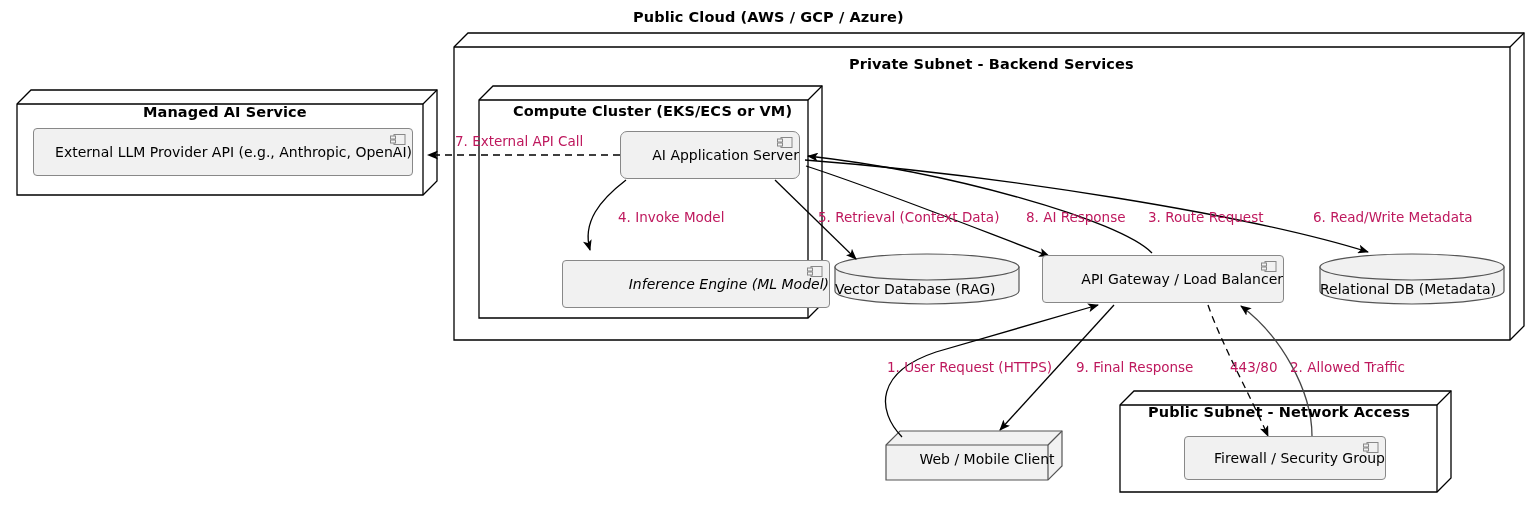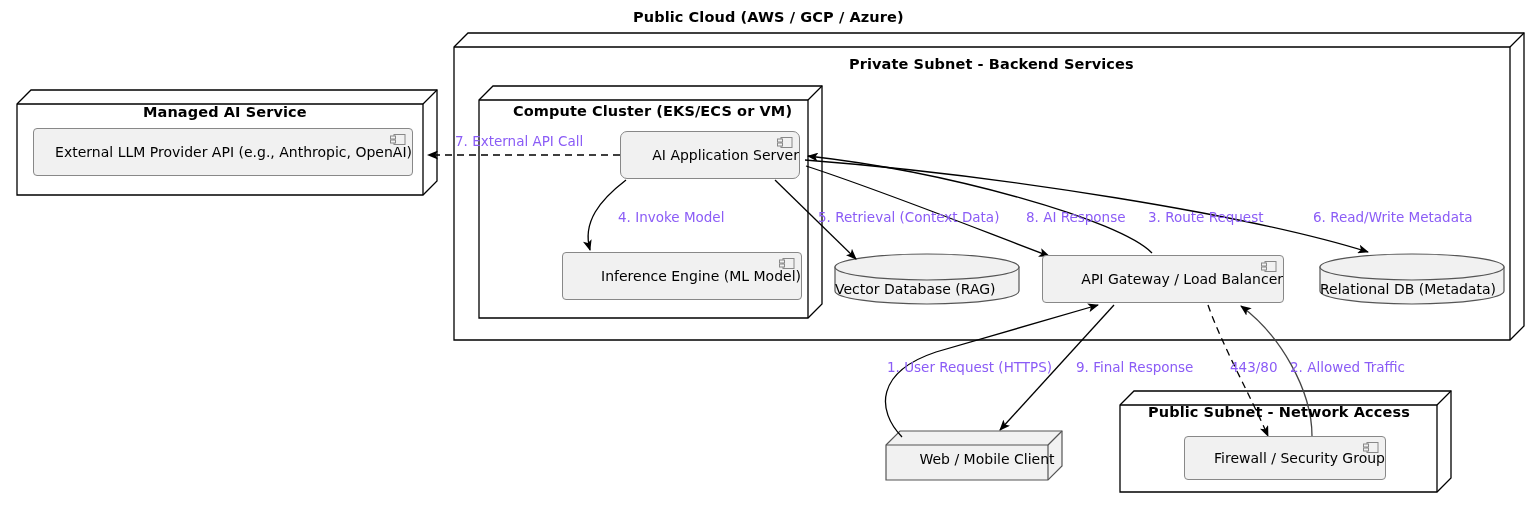--- a/index.html
+++ b/index.html
@@ -21,21 +21,21 @@
     position: absolute;
     left: 0;
     top: 0;
     width: 1540px;
     height: 510px;
     pointer-events: none;
   }
   .lbl {
     position: absolute;
     font-size: 13.5px;
-    color: #8b5cf6;
+    color: #be185d;
     white-space: nowrap;
     line-height: 1;
   }
   .title-bold {
     position: absolute;
     font-size: 14.5px;
     font-weight: bold;
     color: #000000;
     white-space: nowrap;
     line-height: 1;
@@ -179,21 +179,21 @@
 
   <div class="comp" style="left:620px; top:131px; width:180px; height:48px;border-radius:7px;">
     <span>AI Application Server</span>
     <svg class="comp-icon" viewBox="0 0 16 11">
       <rect x="4" y="0.5" width="11" height="10" fill="#F1F1F1" stroke="#888888" stroke-width="1"></rect>
       <rect x="0.5" y="2" width="5" height="3" fill="#F1F1F1" stroke="#888888" stroke-width="1"></rect>
       <rect x="0.5" y="6" width="5" height="3" fill="#F1F1F1" stroke="#888888" stroke-width="1"></rect>
     </svg>
   </div>
 
-  <div class="comp" style="left:562px; top:252px; width:240px; height:48px;">
+  <div class="comp" style="left:562px; top:260px; width:268px; height:48px;font-style:italic;">
     <span>Inference Engine (ML Model)</span>
     <svg class="comp-icon" viewBox="0 0 16 11">
       <rect x="4" y="0.5" width="11" height="10" fill="#F1F1F1" stroke="#888888" stroke-width="1"></rect>
       <rect x="0.5" y="2" width="5" height="3" fill="#F1F1F1" stroke="#888888" stroke-width="1"></rect>
       <rect x="0.5" y="6" width="5" height="3" fill="#F1F1F1" stroke="#888888" stroke-width="1"></rect>
     </svg>
   </div>
 
   <div class="comp" style="left:1042px; top:255px; width:242px; height:48px;">
     <span>API Gateway / Load Balancer</span>

